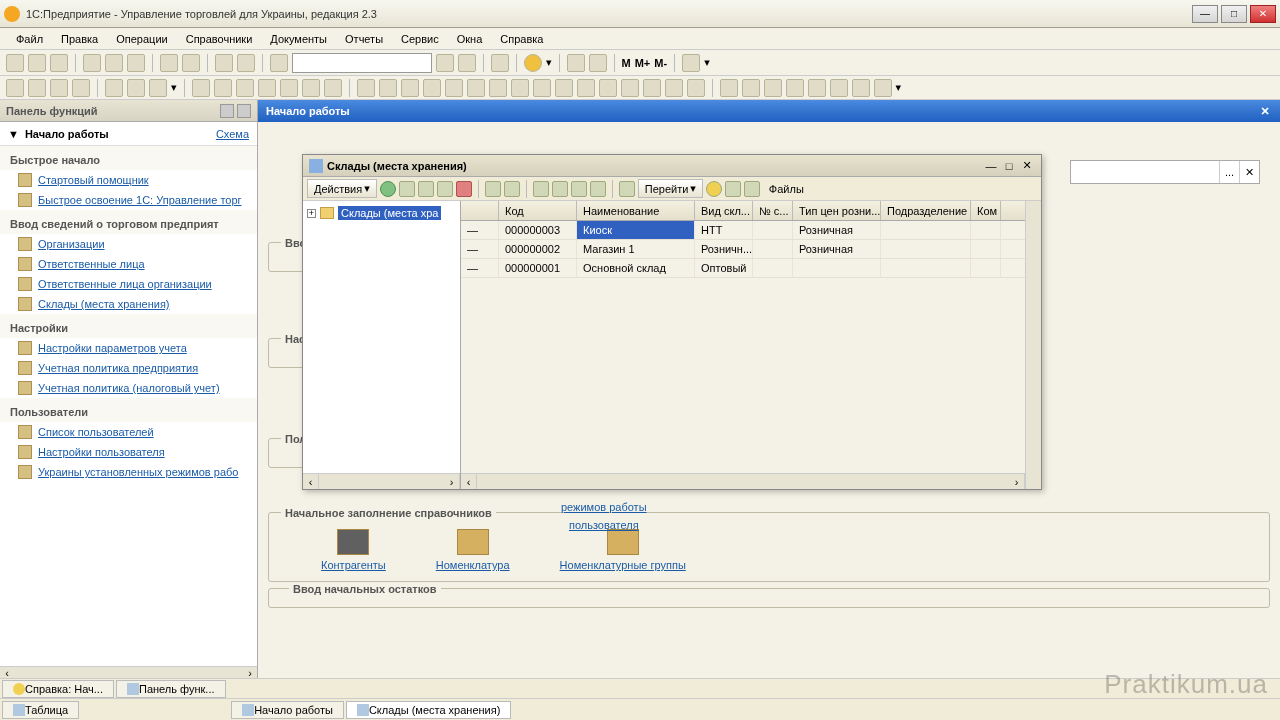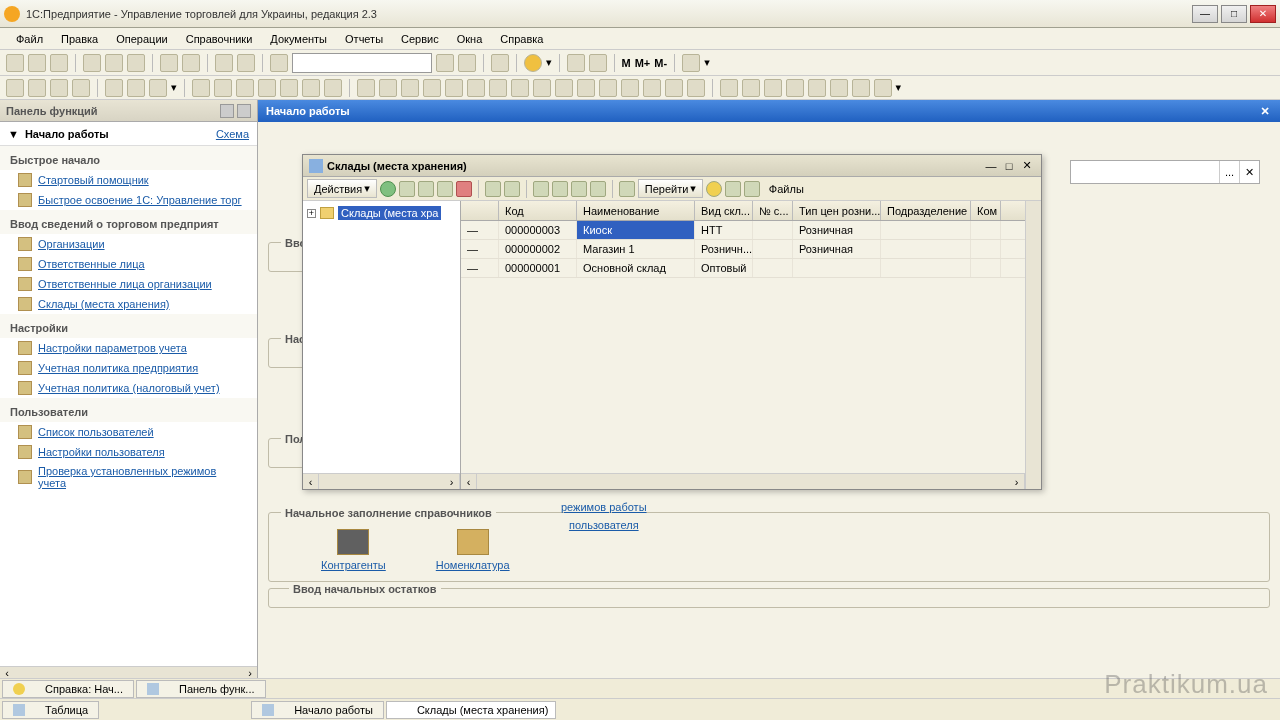--- a/index.html
+++ b/index.html
@@ -63,21 +63,21 @@
 .scroll-h .sb{width:16px; border-right:1px solid #ccc; display:flex;align-items:center;justify-content:center;cursor:pointer;}
 .ref-section { margin-top: 380px; }
 .ref-box { border: 1px solid #c0bca8; border-radius: 3px; padding: 4px 12px 10px; background: #f4f2e6; margin-bottom: 6px; }
 .ref-box .legend { position: relative; top: -10px; background: #f4f2e6; padding: 0 4px; font-weight: bold; color: #555; }
 .ref-items { display: flex; gap: 50px; padding-left: 40px; }
 .ref-item { display: flex; flex-direction: column; align-items: center; cursor: pointer; }
 .ref-item .ico { width: 32px; height: 26px; background: #d4b060; border: 1px solid #a88840; margin-bottom: 4px; }
 .ref-item .lbl { color: #1a5ba8; text-decoration: underline; }
 .link-line { color: #1a5ba8; text-decoration: underline; text-align: center; padding: 3px; }
 .bottom-tabs { height: 22px; background: #f0ecd8; border-top: 1px solid #ccc; display: flex; align-items: center; }
-.bt-tab { padding: 2px 10px; border: 1px solid #bbb; background: #f4f2e6; margin-left: 2px; cursor: pointer; display: flex; align-items: center; gap: 20px; max-width: 170px; overflow: hidden; white-space: nowrap; }
+.bt-tab { padding: 2px 10px; border: 1px solid #bbb; background: #f4f2e6; margin-left: 2px; cursor: pointer; display: flex; align-items: center; gap: 0; max-width: 170px; overflow: hidden; white-space: nowrap; }
 .bt-tab .ico { width: 12px; height: 12px; background: #b0c8e0; }
 .watermark { position: absolute; right: 12px; bottom: 20px; font-size: 26px; color: rgba(80,80,80,0.35); font-weight: 300; letter-spacing: 1px; }
 .input-box { position: absolute; top: 38px; right: 20px; width: 190px; height: 24px; border: 1px solid #aaa; background: #fff; display: flex; align-items: center; }
 .input-box .clr { width: 20px; height: 100%; border-left:1px solid #ccc; display:flex;align-items:center;justify-content:center;cursor:pointer;}
 .scrollstub{display:flex;align-items:center;height:12px;background:#e8e4d4;border-top:1px solid #ccc;}
 .scrollstub .ar{width:14px;text-align:center;cursor:pointer;}
 .left-scroll{position:absolute;bottom:0;left:0;right:0;}
 </style>
 </head>
 <body>
@@ -245,21 +245,21 @@
         <div class="link-item">
           <span class="ic"></span>
           <span class="lbl">Список пользователей</span>
         </div>
         <div class="link-item">
           <span class="ic"></span>
           <span class="lbl">Настройки пользователя</span>
         </div>
         <div class="link-item">
           <span class="ic"></span>
-          <span class="lbl">Проверка установленных режимов учета</span>
+          <span class="lbl">Украины установленных режимов рабо</span>
         </div>
       </div>
     <div class="scrollstub left-scroll">
       <span class="ar">‹</span>
         <span style="flex:1"></span>
         <span class="ar">›</span>
     </div>
   </div>
 
   <div class="main-panel">
@@ -386,20 +386,24 @@
           <span class="legend">Начальное заполнение справочников</span>
           <div class="ref-items">
             <div class="ref-item">
               <div class="ico" style="background:#606060;"></div>
               <span class="lbl">Контрагенты</span>
             </div>
             <div class="ref-item">
               <div class="ico"></div>
               <span class="lbl">Номенклатура</span>
             </div>
+            <div class="ref-item">
+              <div class="ico"></div>
+              <span class="lbl">Номенклатурные группы</span>
+            </div>
           </div>
         </div>
         <div class="ref-box" style="padding-bottom:2px;padding-left:20px;">
           <span class="legend">Ввод начальных остатков</span>
         </div>
       </div>
     </div>
   </div>
 </div>
 

